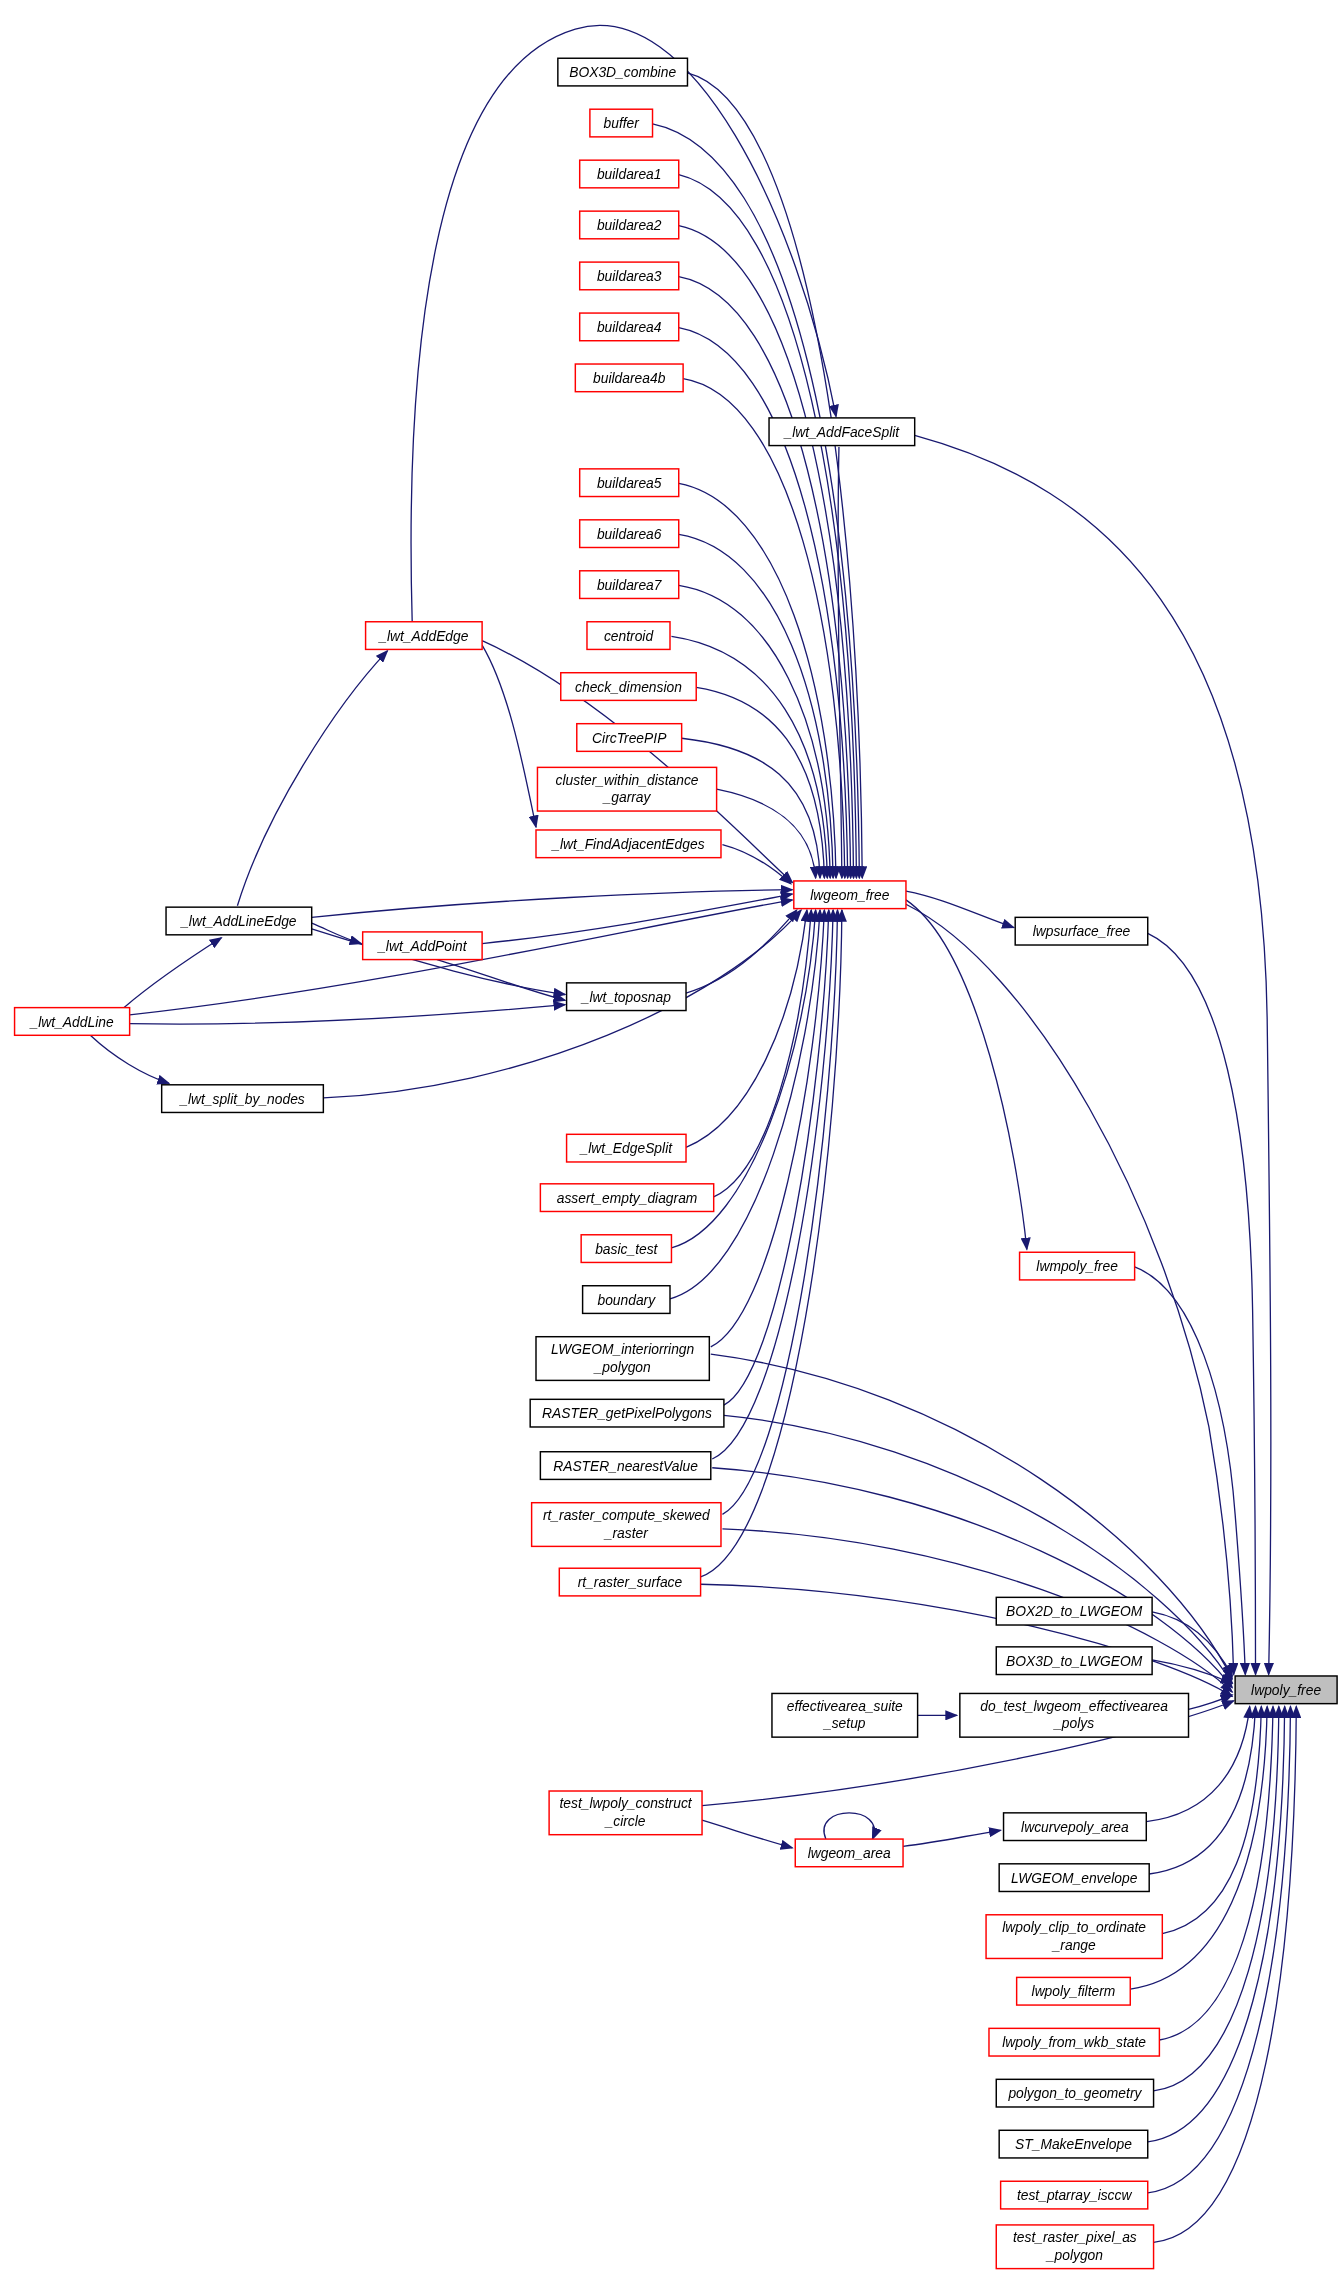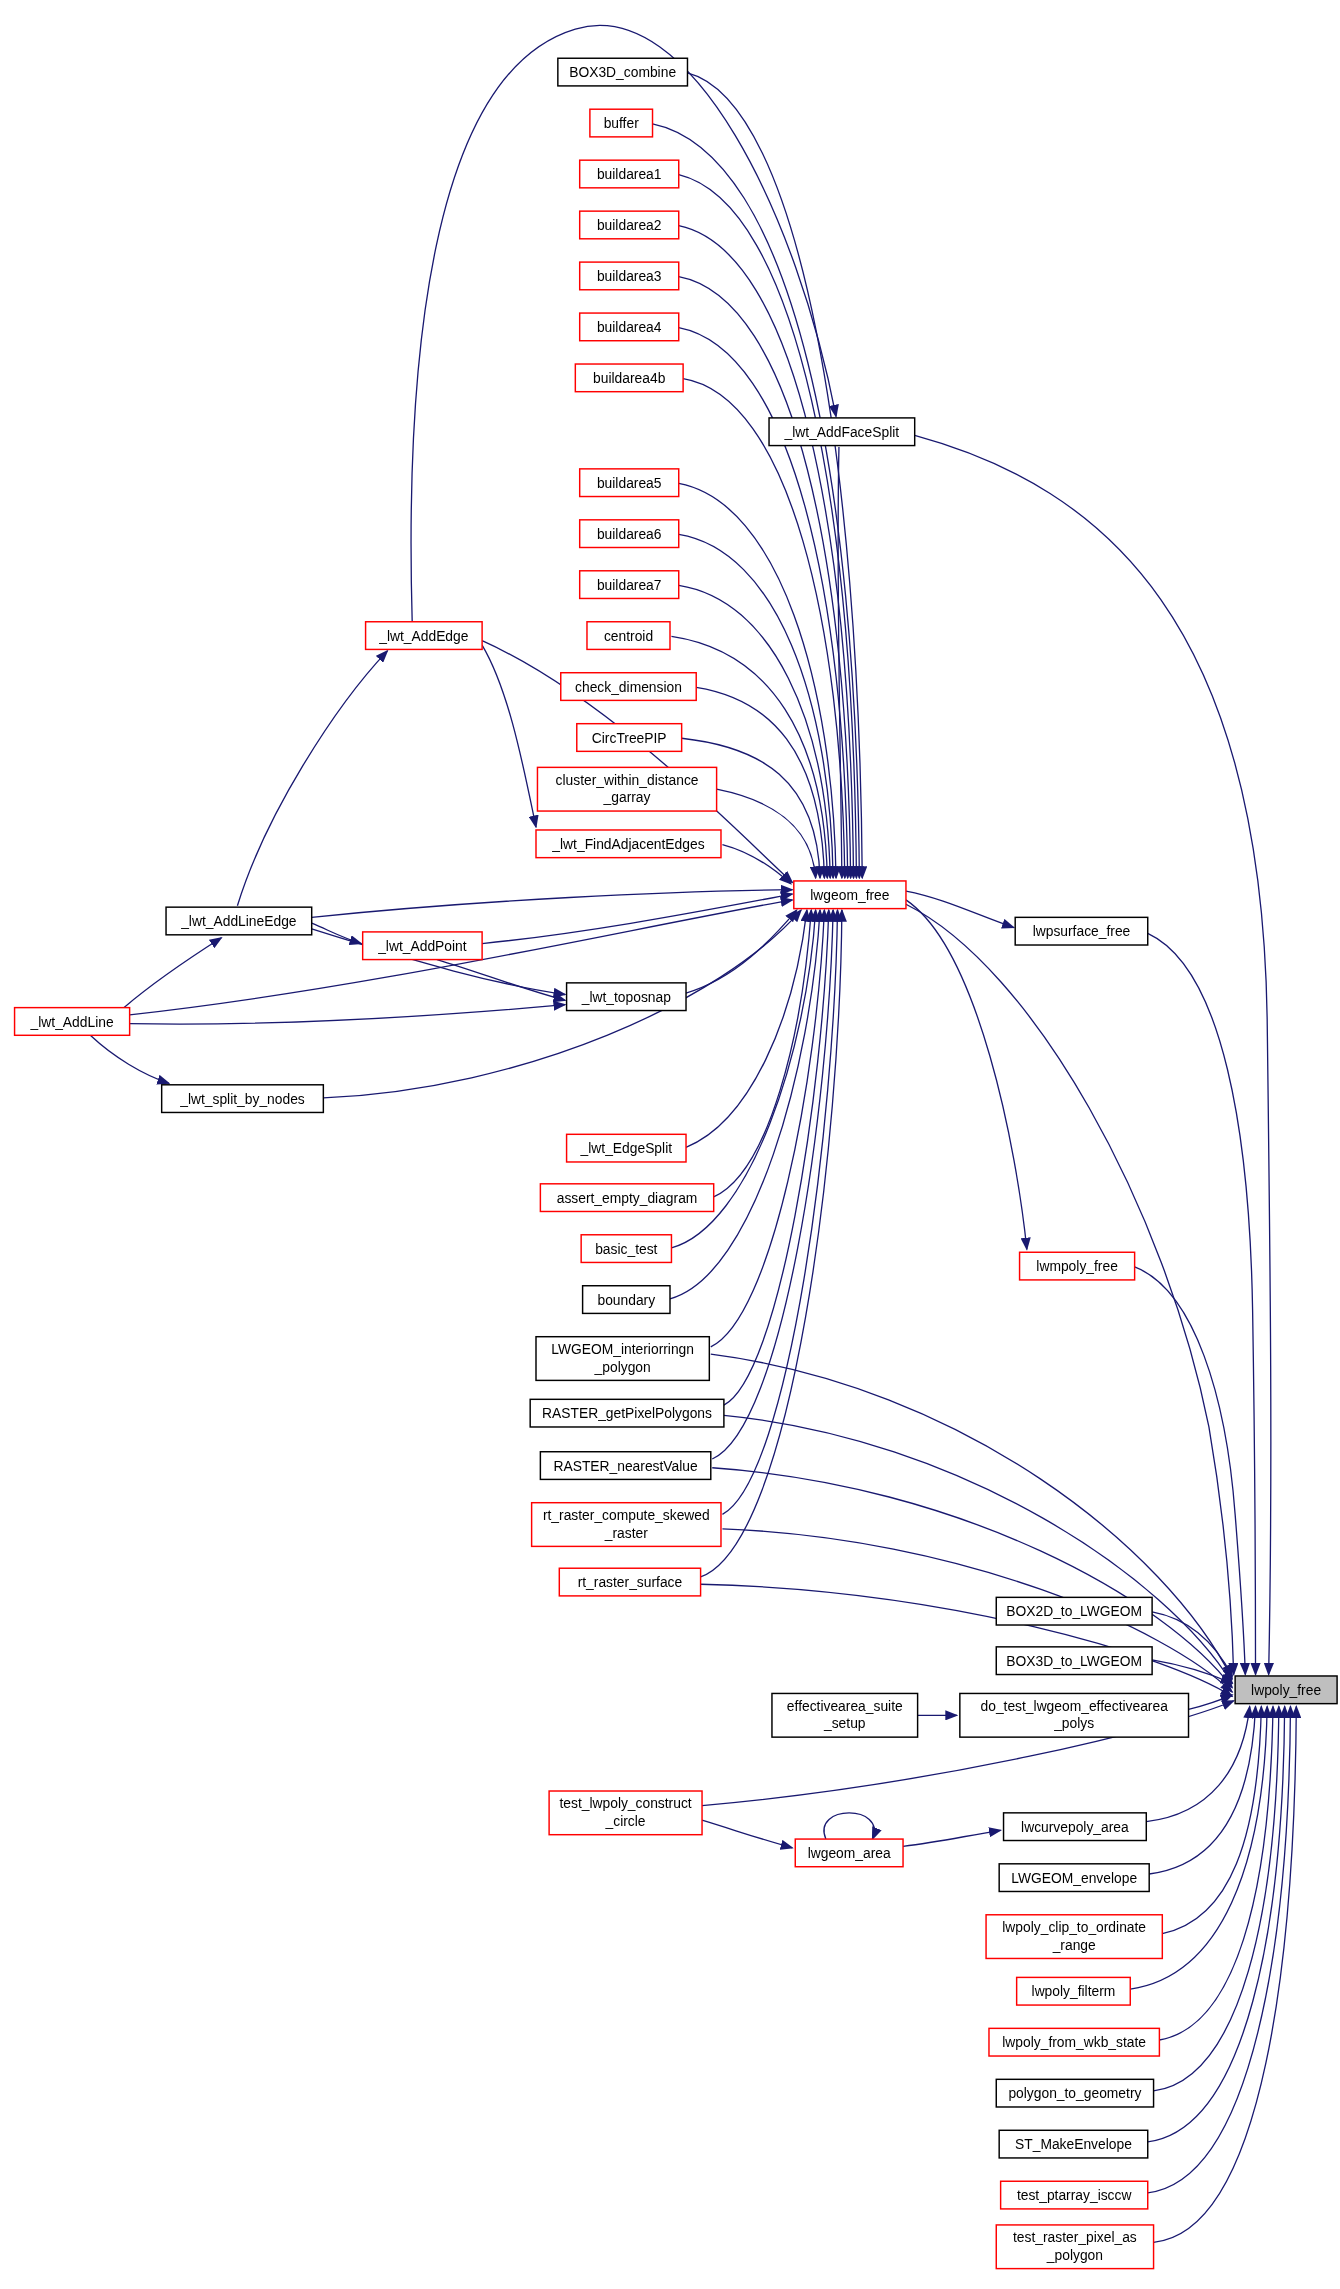--- a/index.html
+++ b/index.html
@@ -1,16 +1,16 @@
 <!DOCTYPE html>
 <html><head>
 <meta charset="utf-8">
 <style>
   html,body{margin:0;padding:0;background:#ffffff;}
-  #wrap{width:1340px;height:2289px;position:relative;overflow:hidden;}
+  #wrap{width:1340px;height:2289px;position:relative;overflow:hidden;font-style:italic;}
   svg{display:block;}
   .edge{fill:none;stroke-width:0.9;}
   .label{font-family:"Liberation Sans","DejaVu Sans",sans-serif;font-size:9.5px;fill:#000000;}
 </style>
 </head>
 <body>
 
 <div id="wrap">
   <svg id="graph" width="1340" height="2289" viewBox="0 0 920 1572" preserveAspectRatio="none" xmlns="http://www.w3.org/2000/svg">
       <defs>

